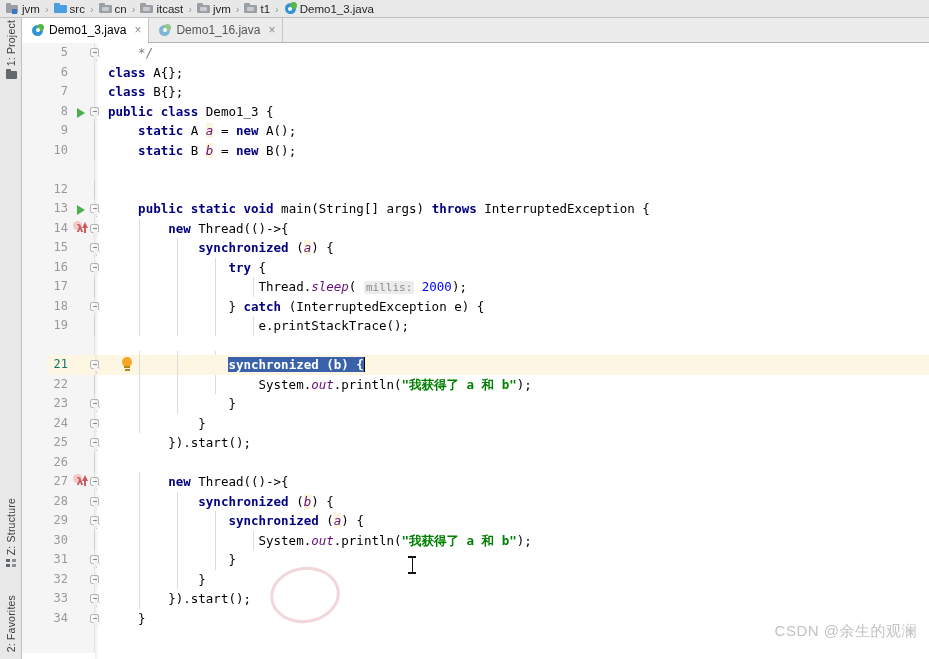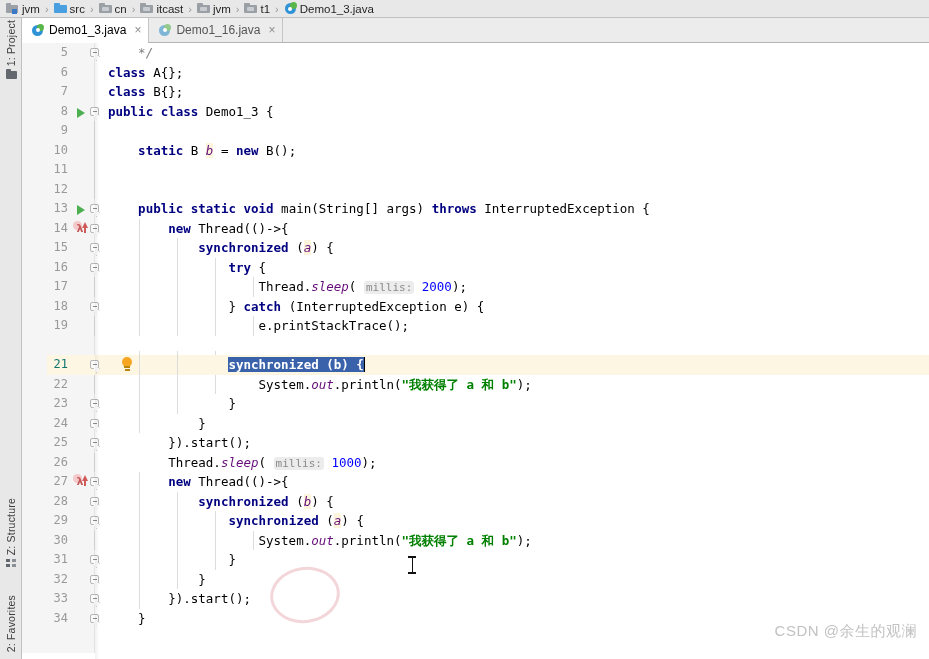--- a/index.html
+++ b/index.html
@@ -392,33 +392,29 @@
         <span class="gmark run-tri"><i class="tri"></i></span>
         <span class="fold start">
             <i class="box"></i>
           </span>
         <span class="code"><span class="kw">public class</span> <span class="cls">Demo1_3</span> {</span>
       </div>
 
       <div class="row" style="top:78px;">
         <span class="lineno">9</span>
         <span class="fold-line"></span>
+        <span class="code">    <span class="kw">static</span> A <span class="fld">a</span> = <span class="kw">new</span> A();</span>
       </div>
 
       <div class="row" style="top:97.5px;">
         <span class="lineno">10</span>
         <span class="fold-line"></span>
         <span class="code">    <span class="kw">static</span> B <span class="fld">b</span> = <span class="kw">new</span> B();</span>
       </div>
 
-      <div class="row" style="top:117px;">
-        <span class="lineno">11</span>
-        <span class="fold-line"></span>
-        <span class="code"></span>
-      </div>
 
       <div class="row" style="top:136.5px;">
         <span class="lineno">12</span>
         <span class="fold-line"></span>
         <span class="code"></span>
       </div>
 
       <div class="row" style="top:156px;">
         <span class="lineno">13</span>
         <span class="gmark run-tri"><i class="tri"></i></span>
@@ -549,21 +545,20 @@
         <span class="lineno">25</span>
         <span class="fold start">
             <i class="box"></i>
           </span>
         <span class="code">        }).start();</span>
       </div>
 
       <div class="row" style="top:409.5px;">
         <span class="lineno">26</span>
         <span class="fold-line"></span>
-        <span class="code">        Thread.<span class="stat">sleep</span>(&nbsp;<span class="hint">millis:</span>&nbsp;<span class="num">1000</span>);</span>
       </div>
 
       <div class="row" style="top:429px;">
         <span class="lineno">27</span>
         <span class="gmark lam-ico"><span class="l1"><span class="ch">λ</span></span><i class="arrow"></i></span>
         <span class="fold start">
             <i class="box"></i>
           </span>
         <span class="guide" style="left:117px;"></span>
         <span class="code">        <span class="kw">new</span> Thread(()-&gt;{</span>

